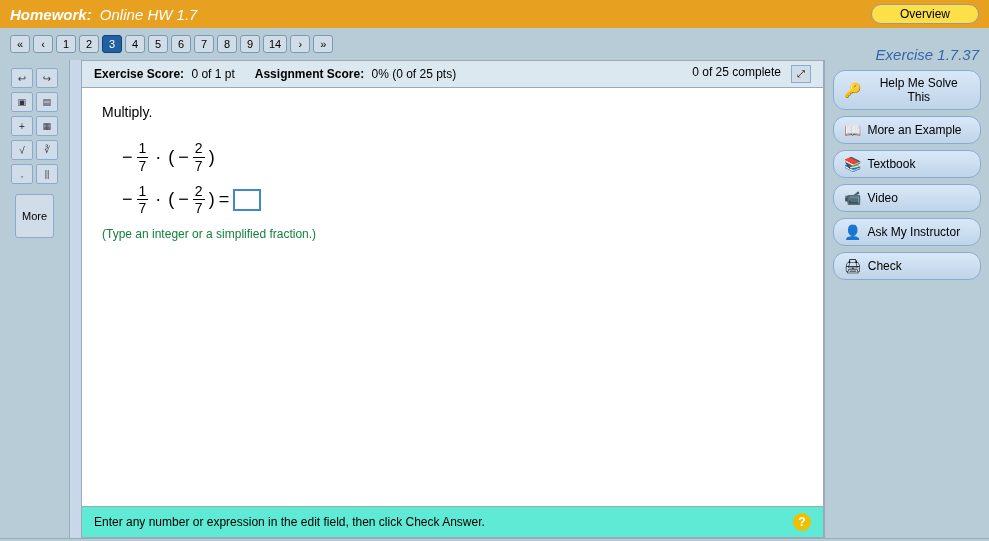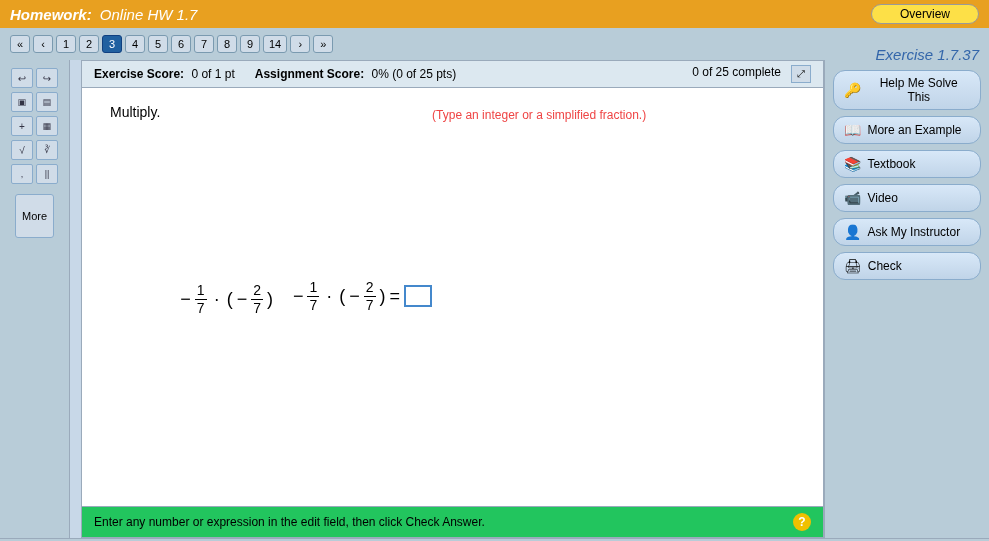--- a/index.html
+++ b/index.html
@@ -111,38 +111,38 @@
     #expand-btn {
       width: 20px; height: 18px;
       background: #d0dce8;
       border: 1px solid #8aaccc;
       cursor: pointer;
       display: flex; align-items: center; justify-content: center;
       font-size: 10px;
     }
     #problem-content {
       flex: 1;
-      padding: 16px 28px;
-      display: flex;
-      flex-direction: row;
+      padding: 16px 20px;
+      display: flex;
+      flex-direction: column;
     }
     #multiply-label { font-size: 14px; margin-bottom: 12px; }
     .frac { display: inline-flex; flex-direction: column; align-items: center; font-size: 14px; vertical-align: middle; }
     .frac .num { border-bottom: 1px solid black; padding: 0 2px; line-height: 1.2; }
     .frac .den { padding: 0 2px; line-height: 1.2; }
     #answer-input {
       width: 28px; height: 22px;
       border: 2px solid #4488cc;
       outline: none;
       font-size: 13px;
       text-align: center;
     }
-    #hint-text { font-size: 12px; color: #ef4444; margin-top: 4px; }
+    #hint-text { font-size: 12px; color: #15803d; margin-top: 4px; }
     #status-bar {
-      background: #22c55e;
+      background: #5eead4;
       border-top: 1px solid #9aaabb;
       padding: 6px 12px;
       font-size: 12px;
       display: flex;
       align-items: center;
       gap: 8px;
     }
     #help-icon {
       margin-left: auto;
       width: 18px; height: 18px;

